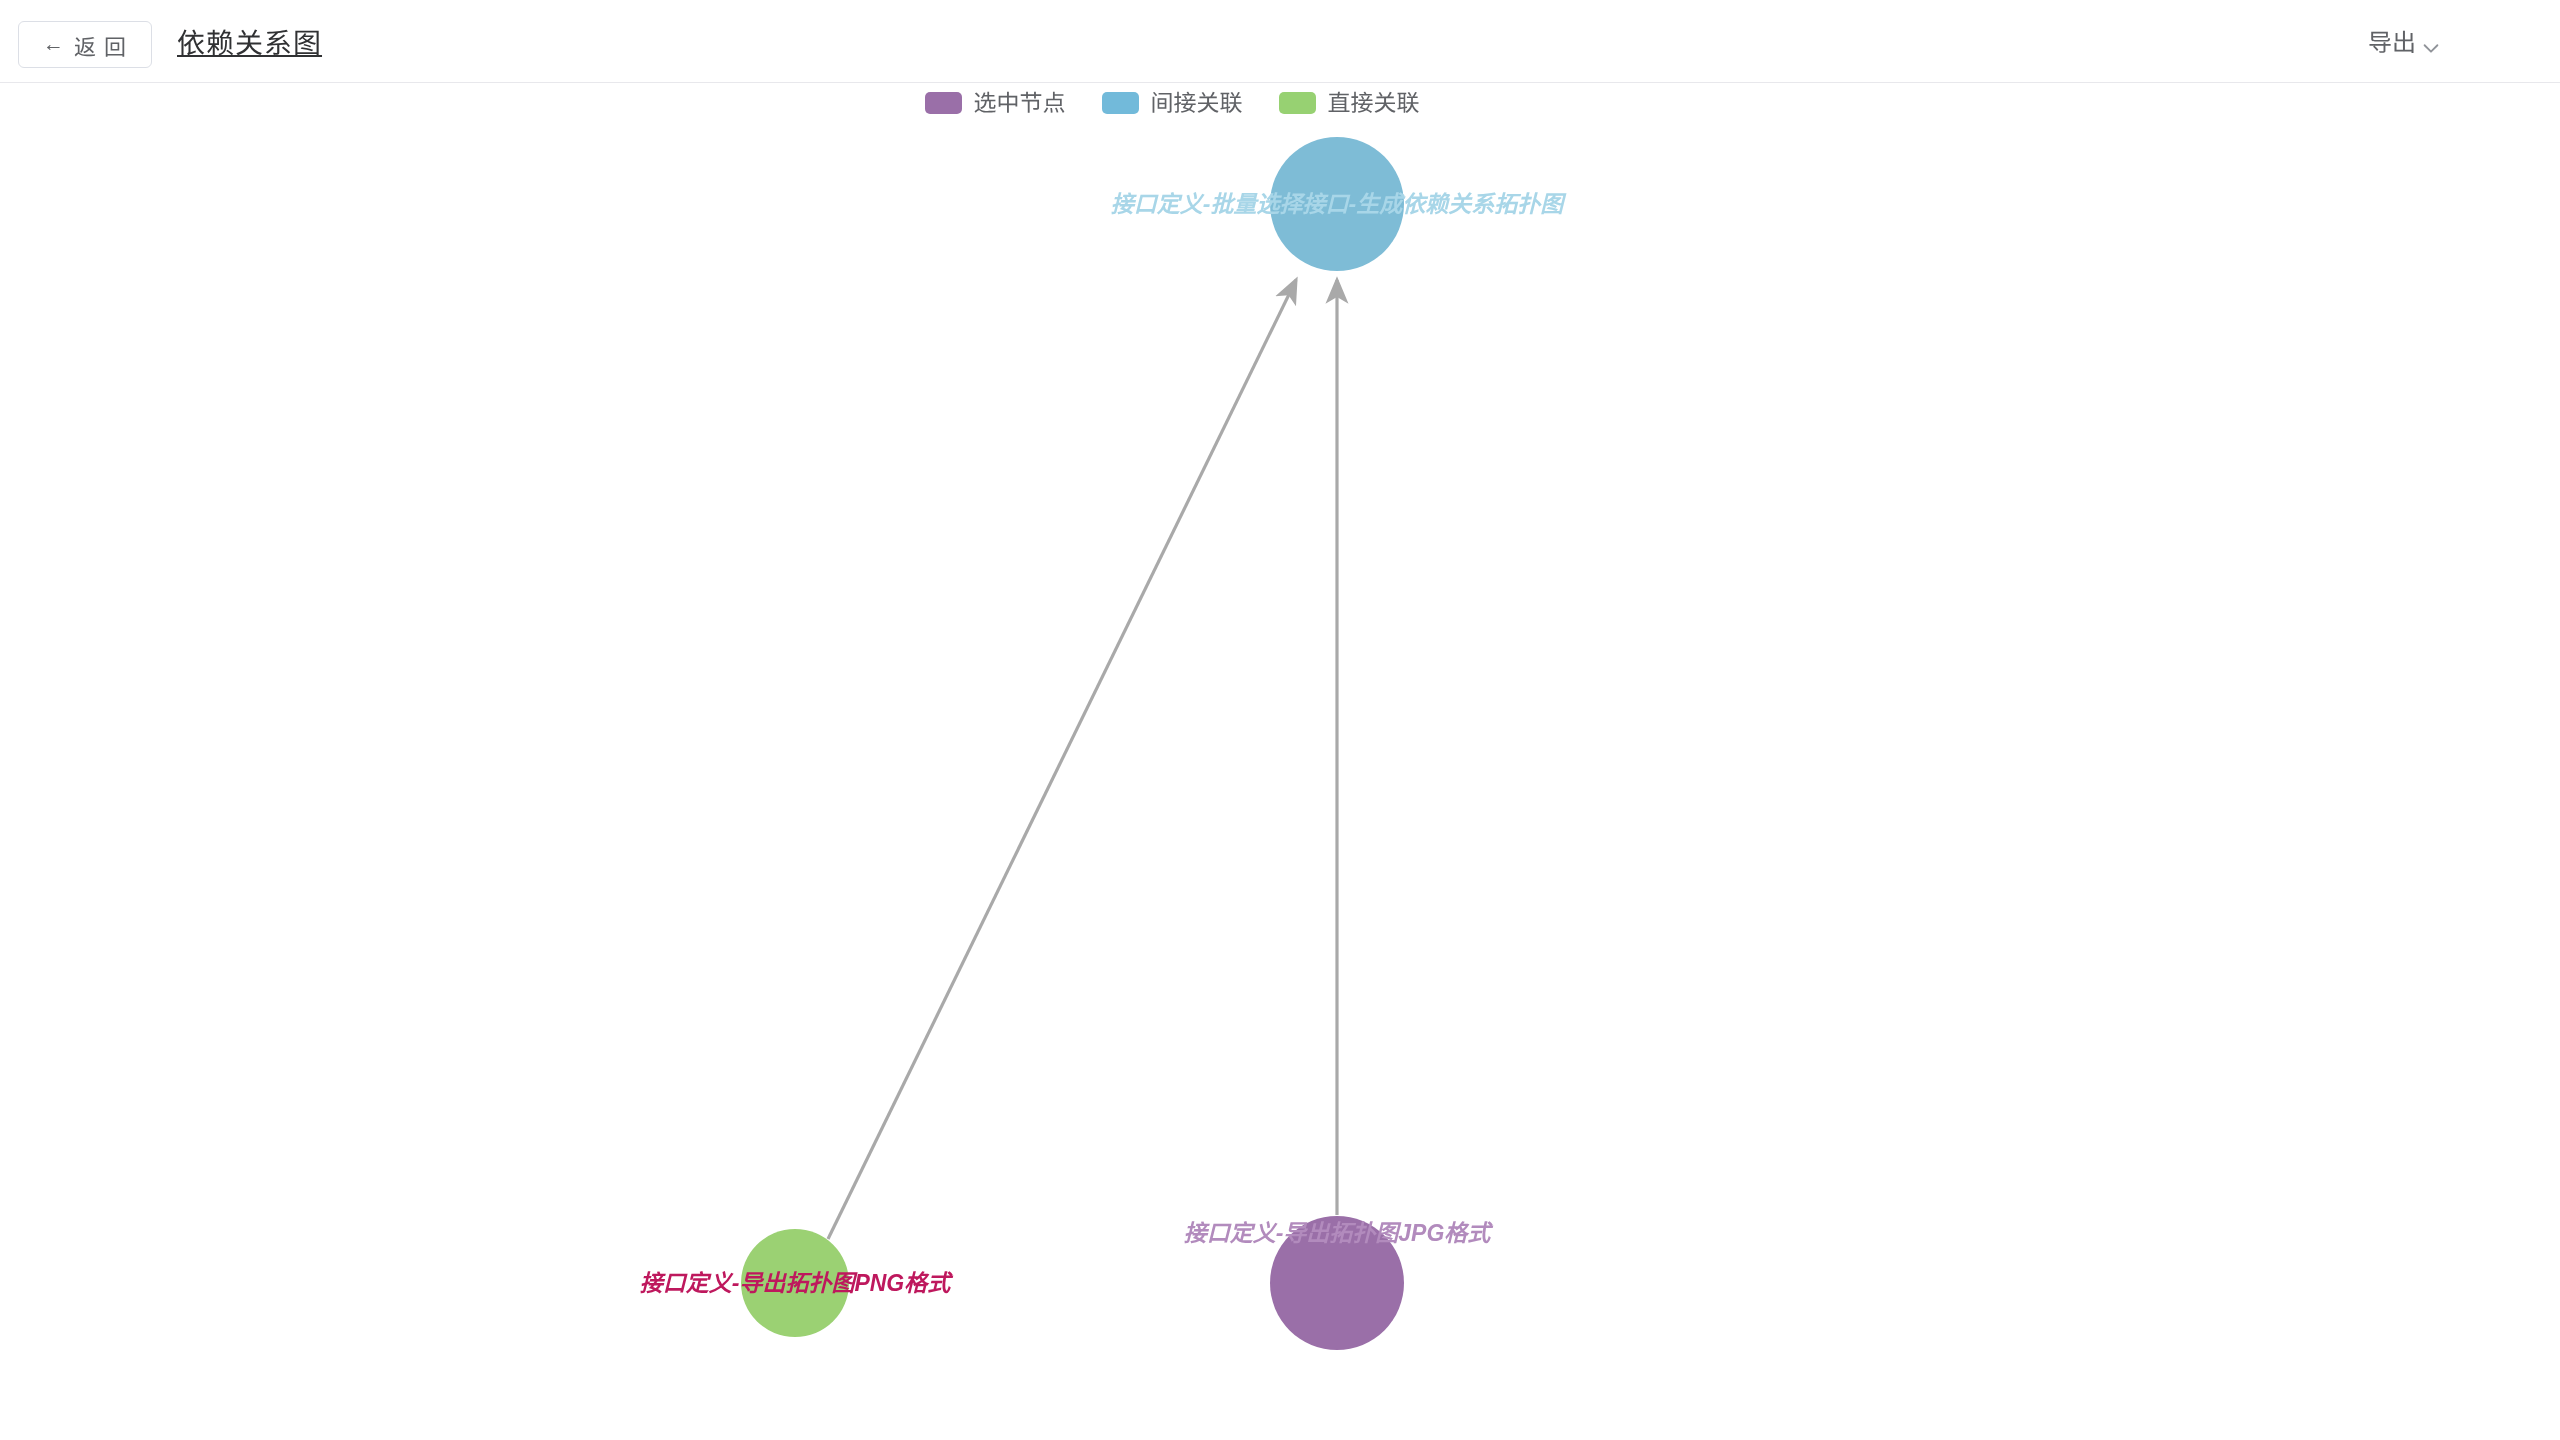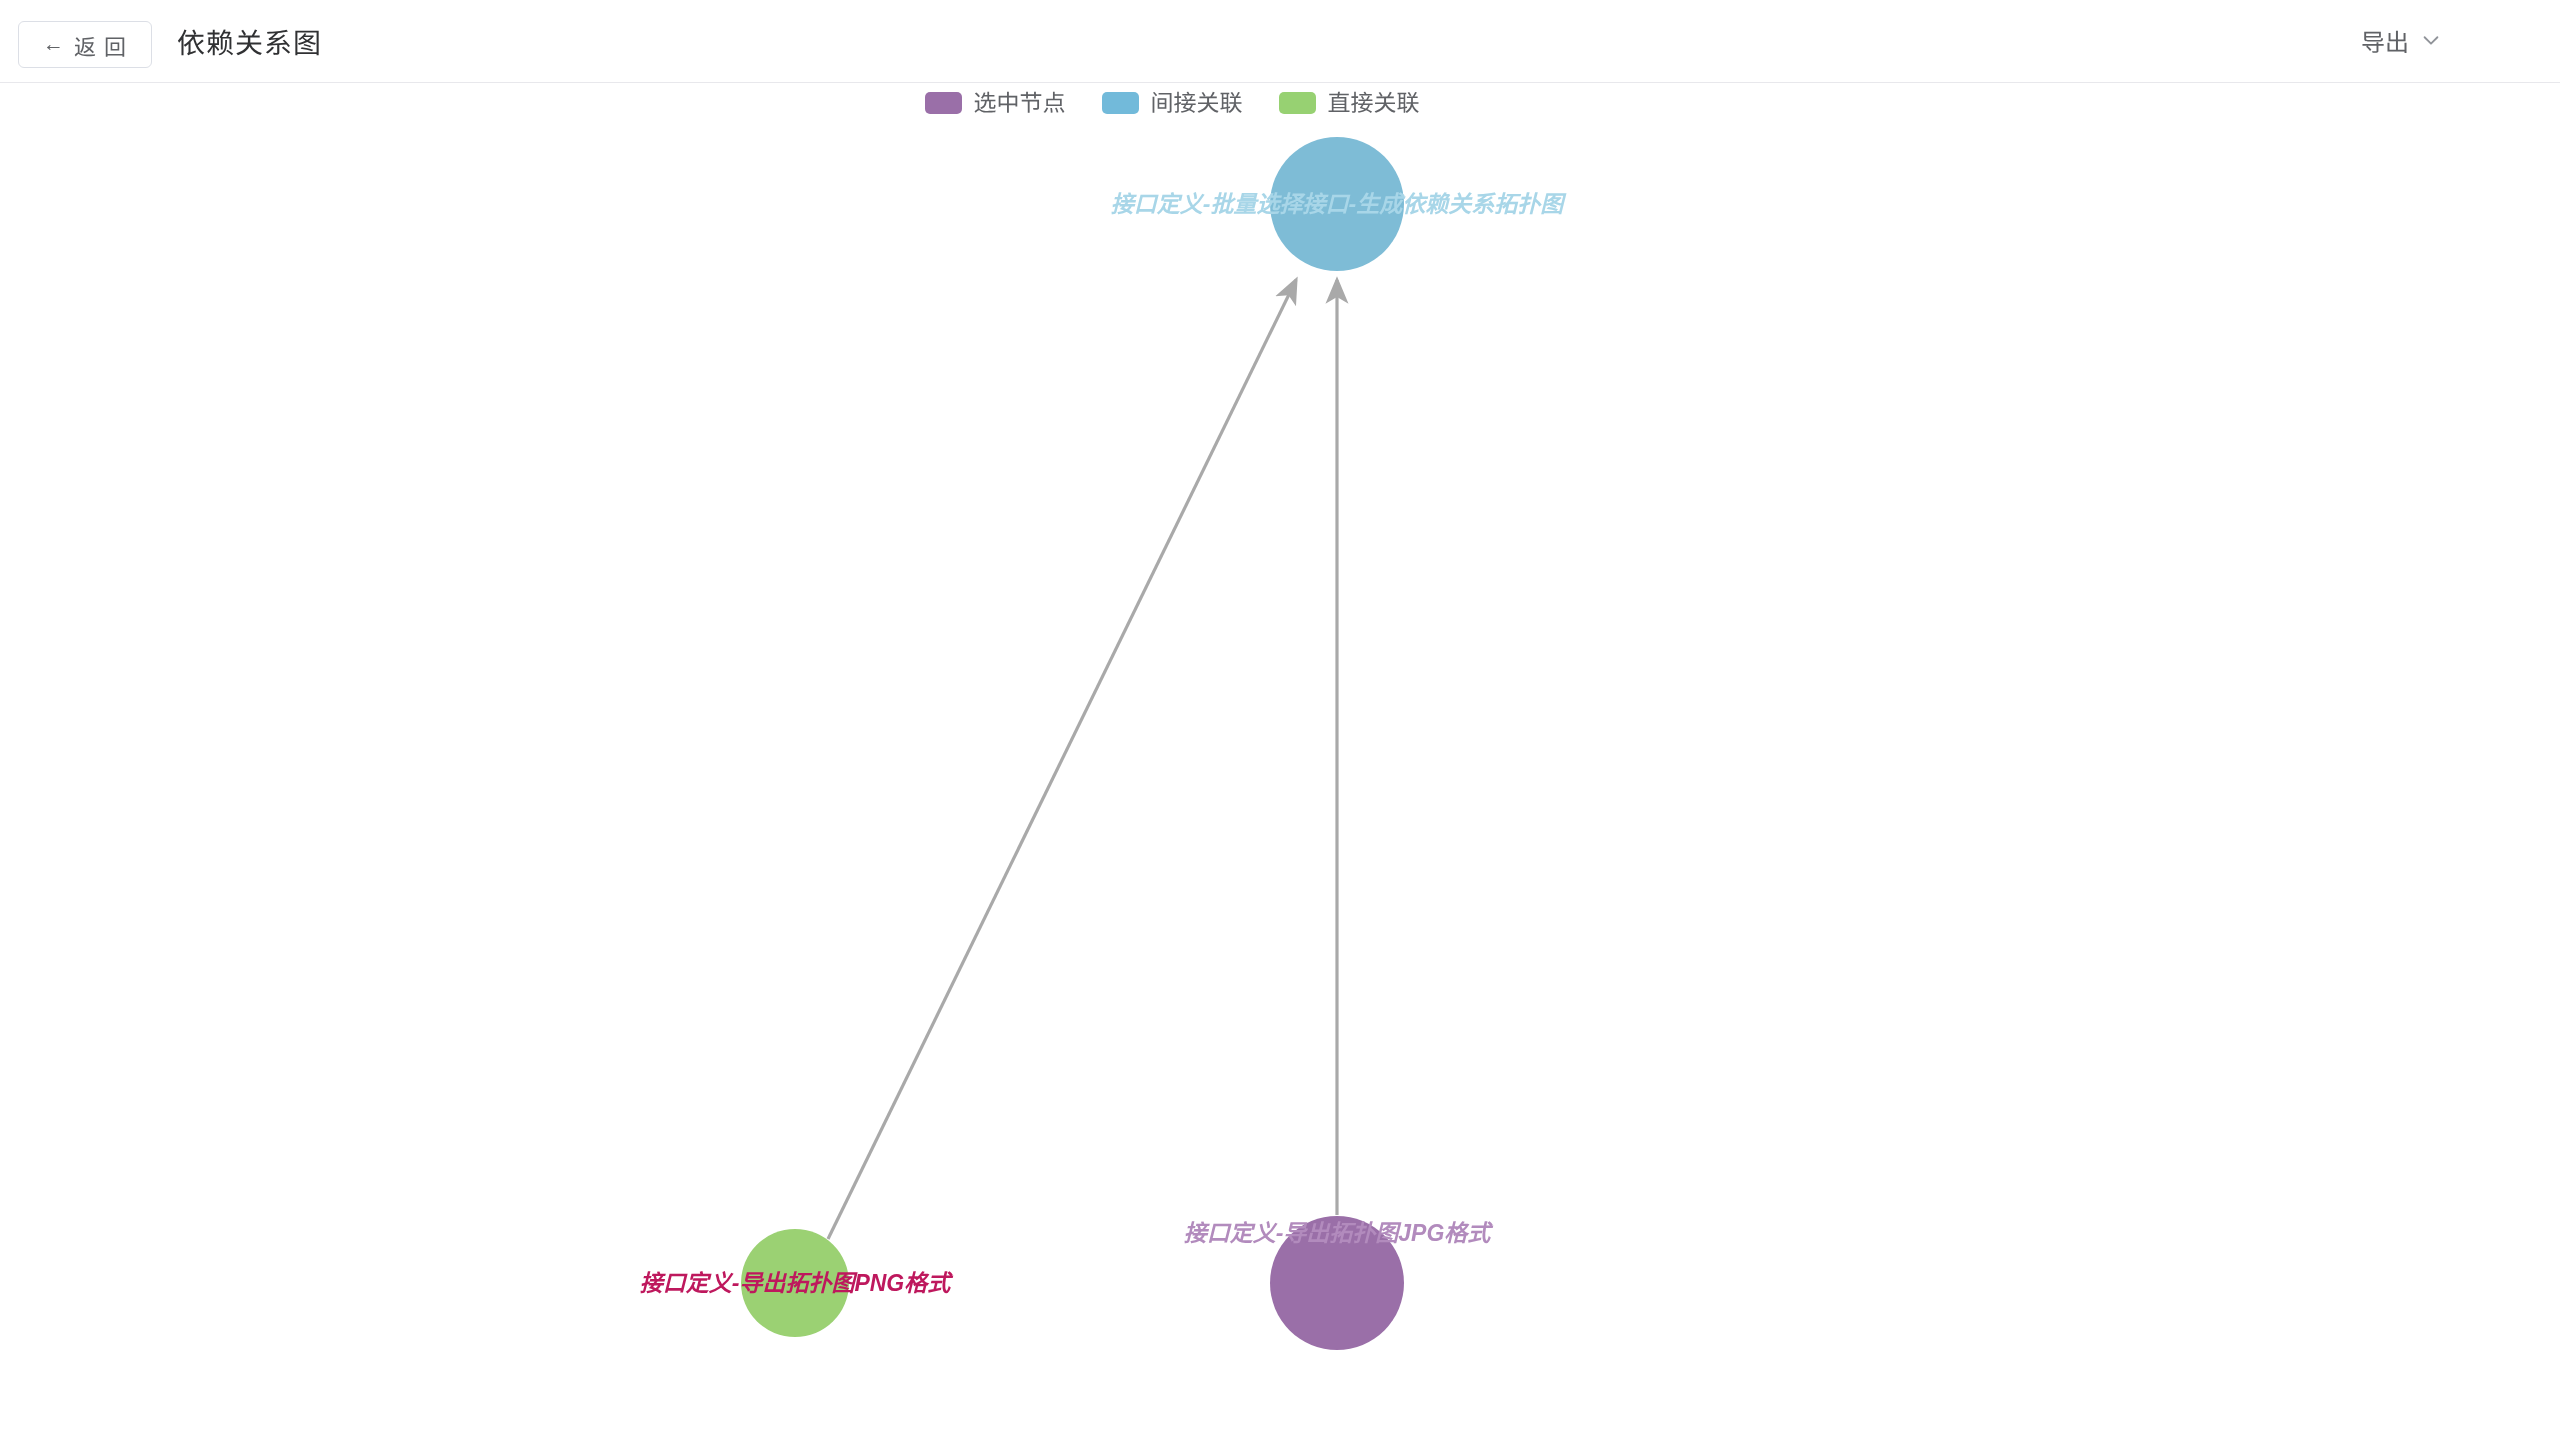--- a/index.html
+++ b/index.html
@@ -57,28 +57,29 @@
   }
   .page-title {
     position: absolute;
     left: 177px;
     top: 28px;
     font-size: 28px;
     color: #303133;
     letter-spacing: 1px;
     line-height: 32px;
     white-space: nowrap;
+    text-decoration: underline;
   }
   .export-control {
     position: absolute;
     right: 118px;
     top: 28px;
     display: flex;
-    align-items: flex-start;
-    gap: 11px;
+    align-items: flex-end;
+    gap: 4px;
     color: #606266;
     font-size: 24px;
     line-height: 30px;
     cursor: pointer;
     user-select: none;
   }
   .chevron-down-icon {
     width: 22px;
     height: 22px;
     display: inline-block;

